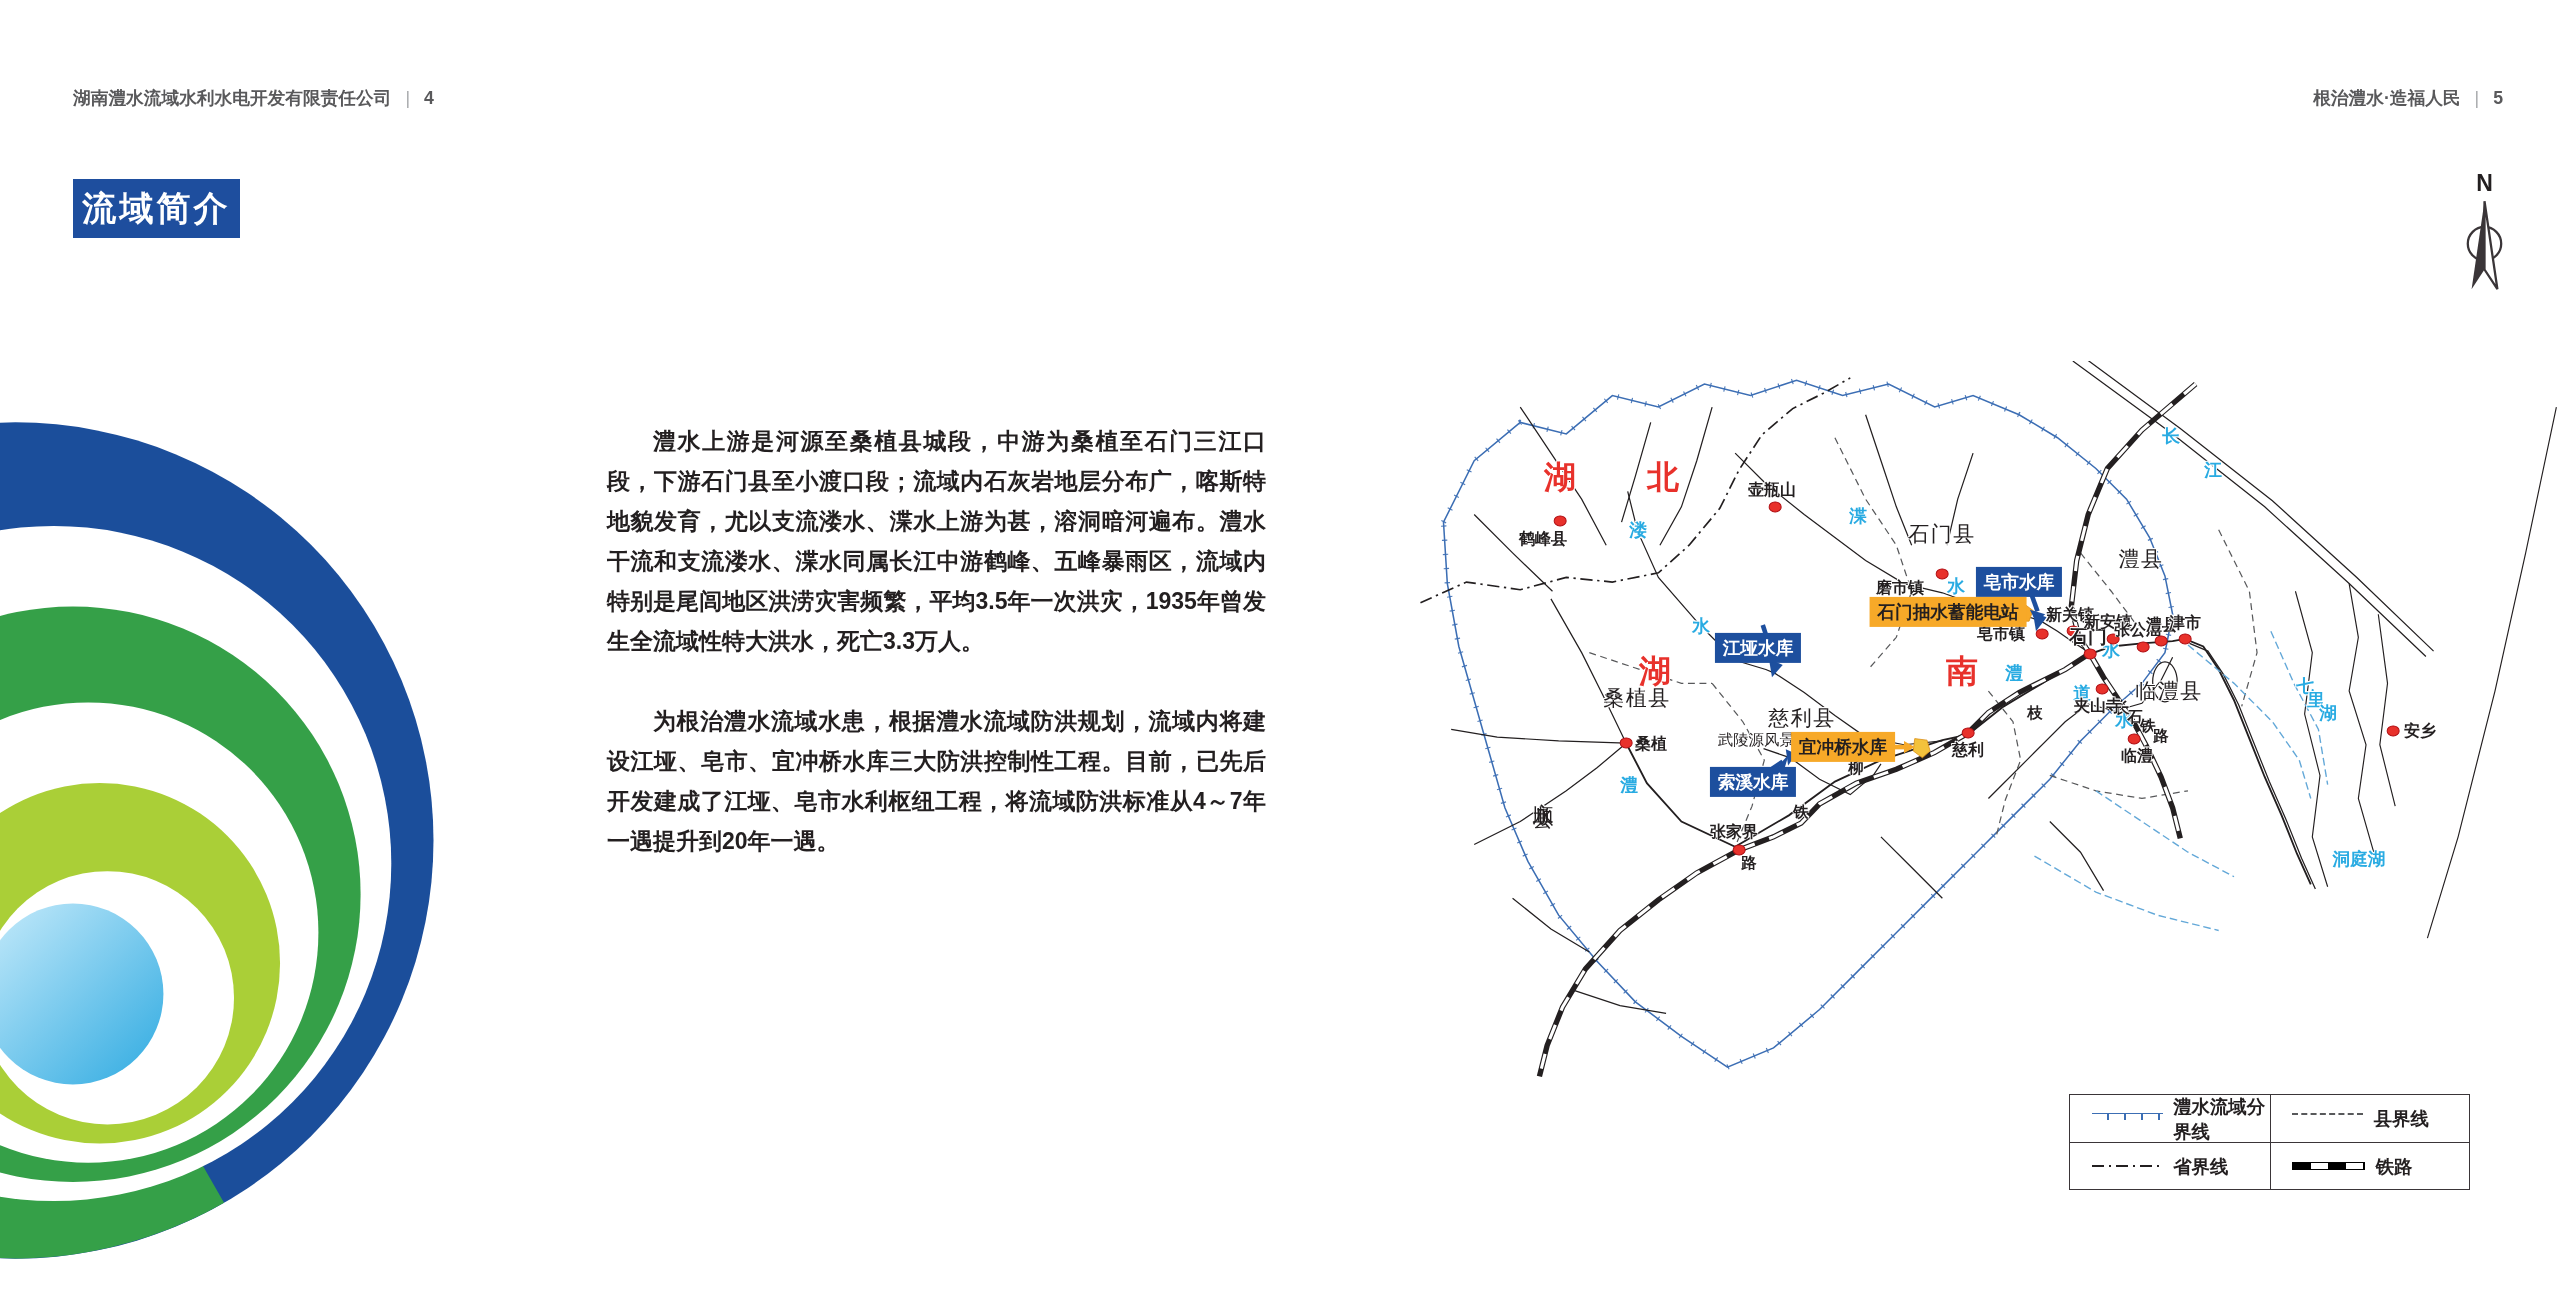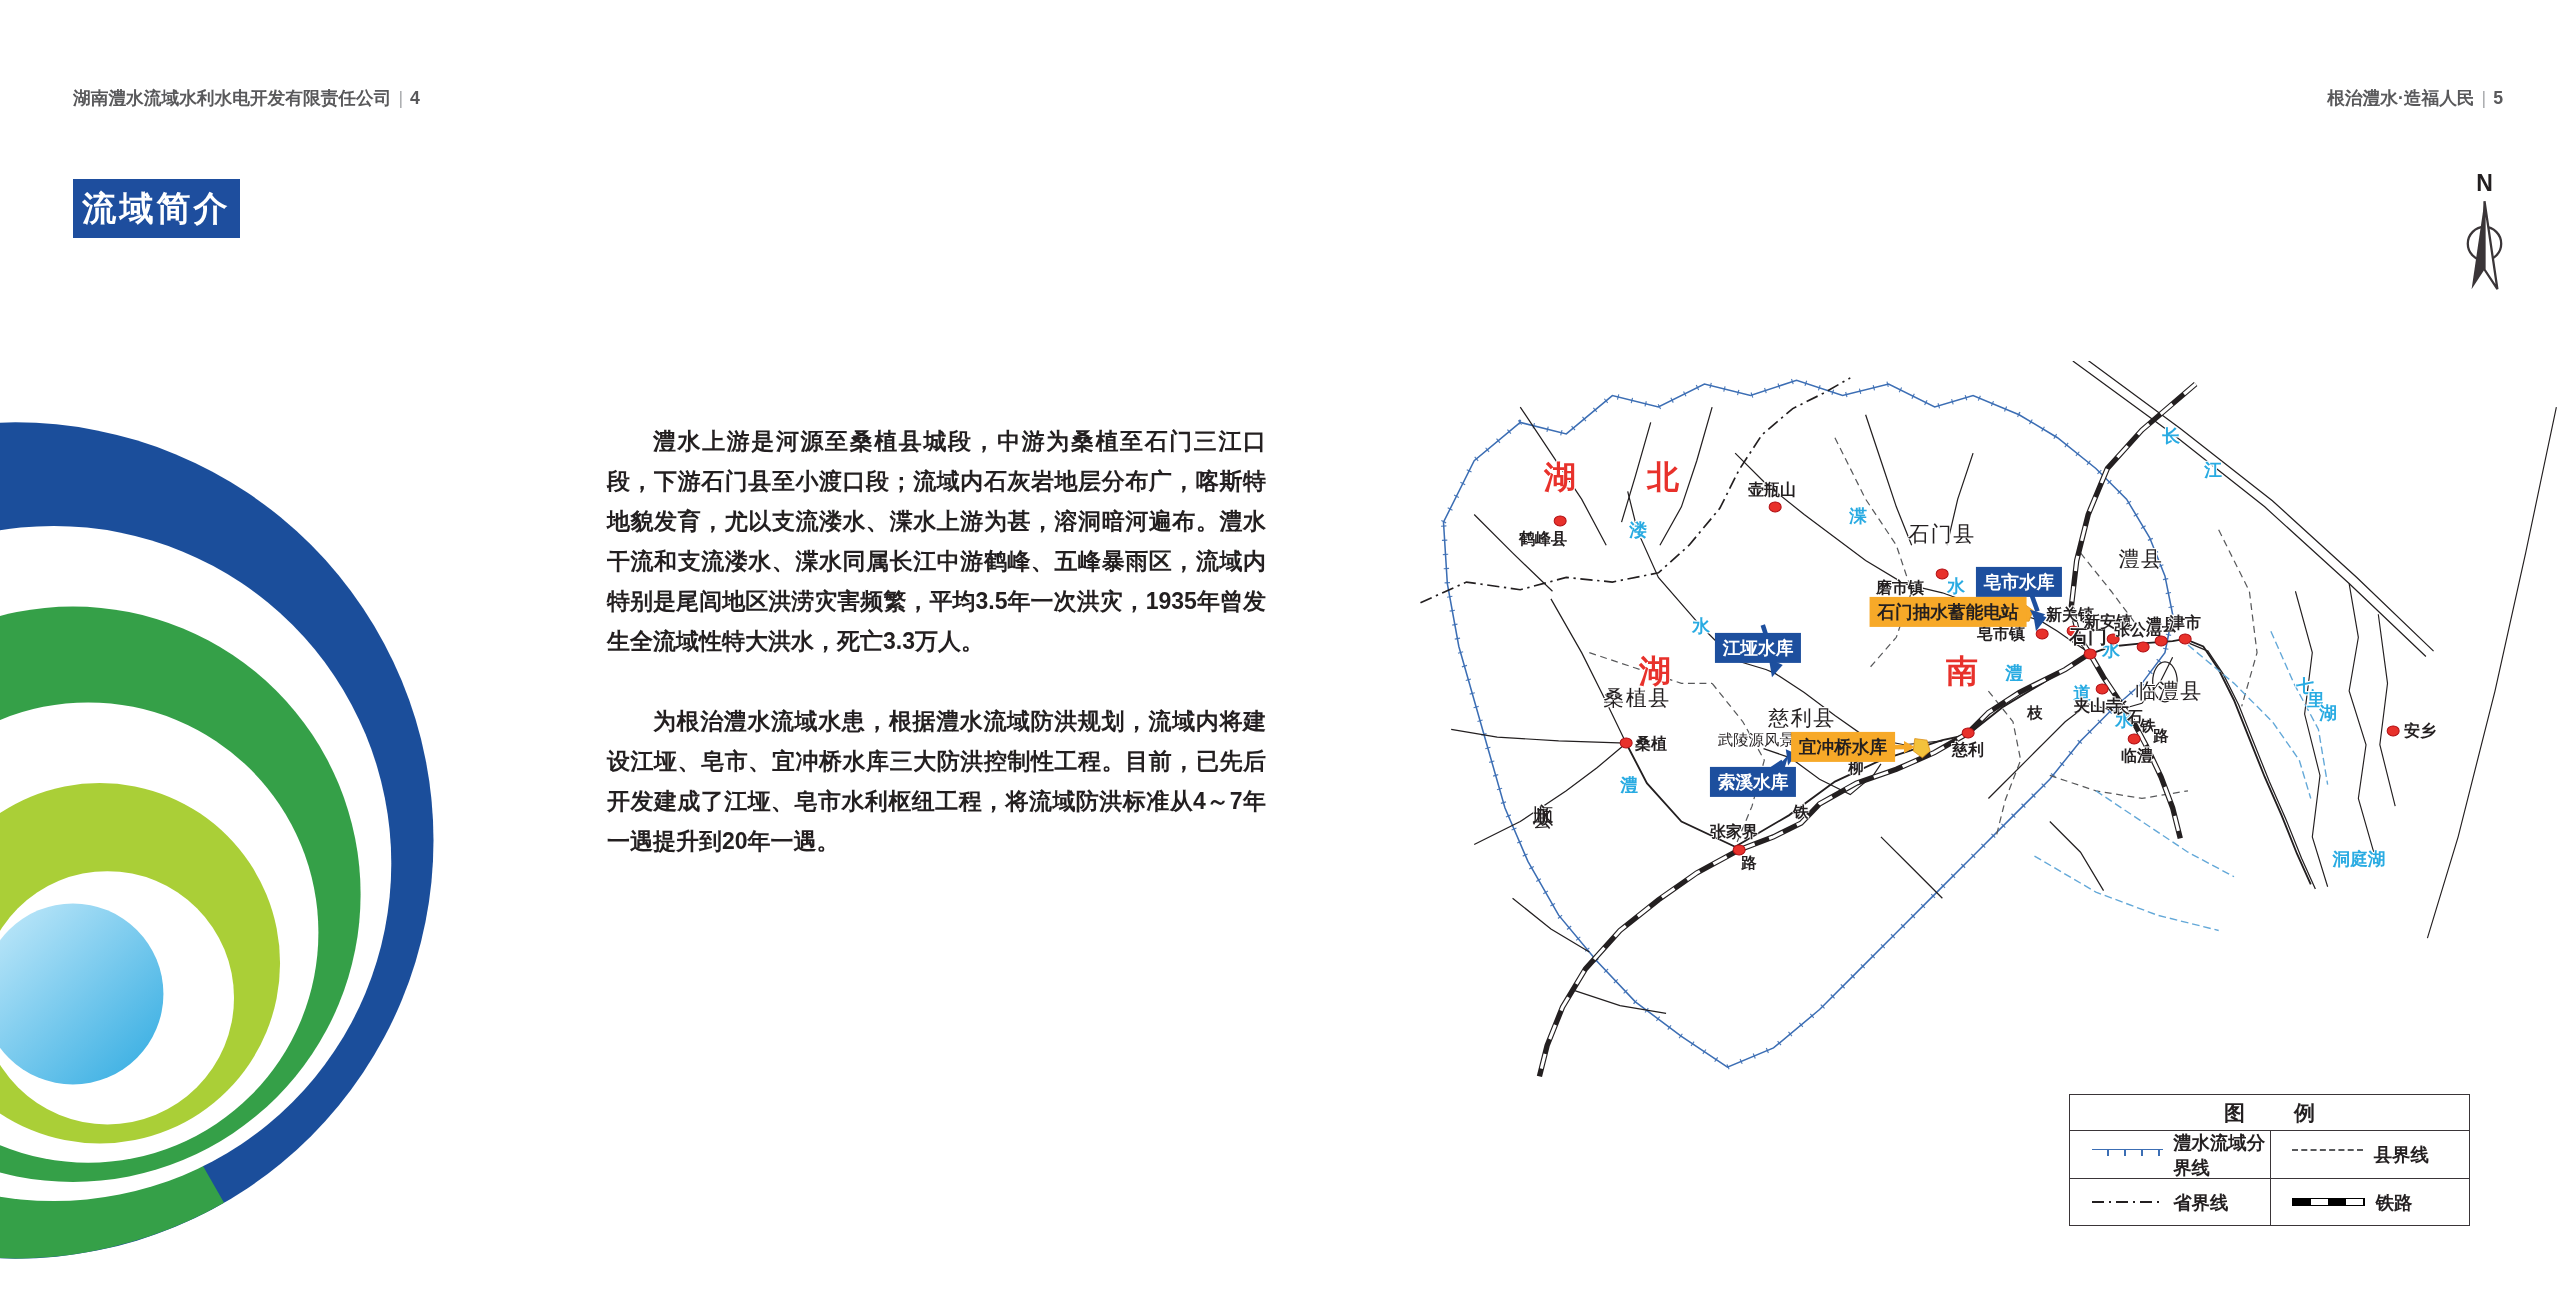--- a/index.html
+++ b/index.html
@@ -1,20 +1,20 @@
 <!DOCTYPE html>
 <html style="font-size:12.3px"><head>
 <meta charset="utf-8">
 <style>
   html,body{margin:0;padding:0;background:#e8e8e8;}
   #page{position:relative;width:2576px;height:1306px;background:#ffffff;overflow:hidden;
         font-family:"Liberation Sans","DejaVu Sans",sans-serif;color:#231f20;}
 
   
-  .hdr{position:absolute;top:86px;font-size:17.7px;font-weight:700;color:#59595b;display:flex;align-items:center;gap:7px;}
+  .hdr{position:absolute;top:86px;font-size:17.7px;font-weight:700;color:#59595b;display:flex;align-items:center;gap:14px;}
   #hdr-left{left:73px;}
   #hdr-right{right:73px;}
   .hdr .bar{color:#a7a9ac;font-weight:400;}
 
   
   #section-title-box{position:absolute;left:73px;top:179px;width:167px;height:59px;background:#1e4e9e;
         display:flex;align-items:center;justify-content:center;}
   #section-title-box span{color:#ffffff;font-size:34px;font-weight:700;letter-spacing:3.1px;}
 
   #body-text{position:absolute;left:607px;top:421px;width:659px;font-size:23px;line-height:40px;
@@ -289,21 +289,20 @@
         <span class="ml dot" style="left: 988px; top: 370px;"></span>
         <span class="ml town" style="left: 1015px; top: 370px;">安乡</span>
         <span class="ml resbox blue" style="left: 353px; top: 251px; margin-top: 36px;">江垭水库</span>
         <span class="ml resbox blue" style="left: 614px; top: 221px;">皂市水库</span>
         <span class="ml resbox blue" style="left: 348px; top: 421px;">索溪水库</span>
         <span class="ml resbox orange" style="left: 543px; top: 251px;">石门抽水蓄能电站</span>
         <span class="ml resbox orange" style="left: 438px; top: 386px;">宜冲桥水库</span>
       </div>
 
     <div id="legend">
-      <div class="lg-title">图 例</div>
       <div class="lg-grid">
         <div class="lg-cell">
           <span class="sym sym-basin"></span>
           <span class="lg-label">澧水流域分界线</span>
         </div>
         <div class="lg-cell r">
           <span class="sym sym-county"></span>
           <span class="lg-label">县界线</span>
         </div>
         <div class="lg-cell lg-row2">

